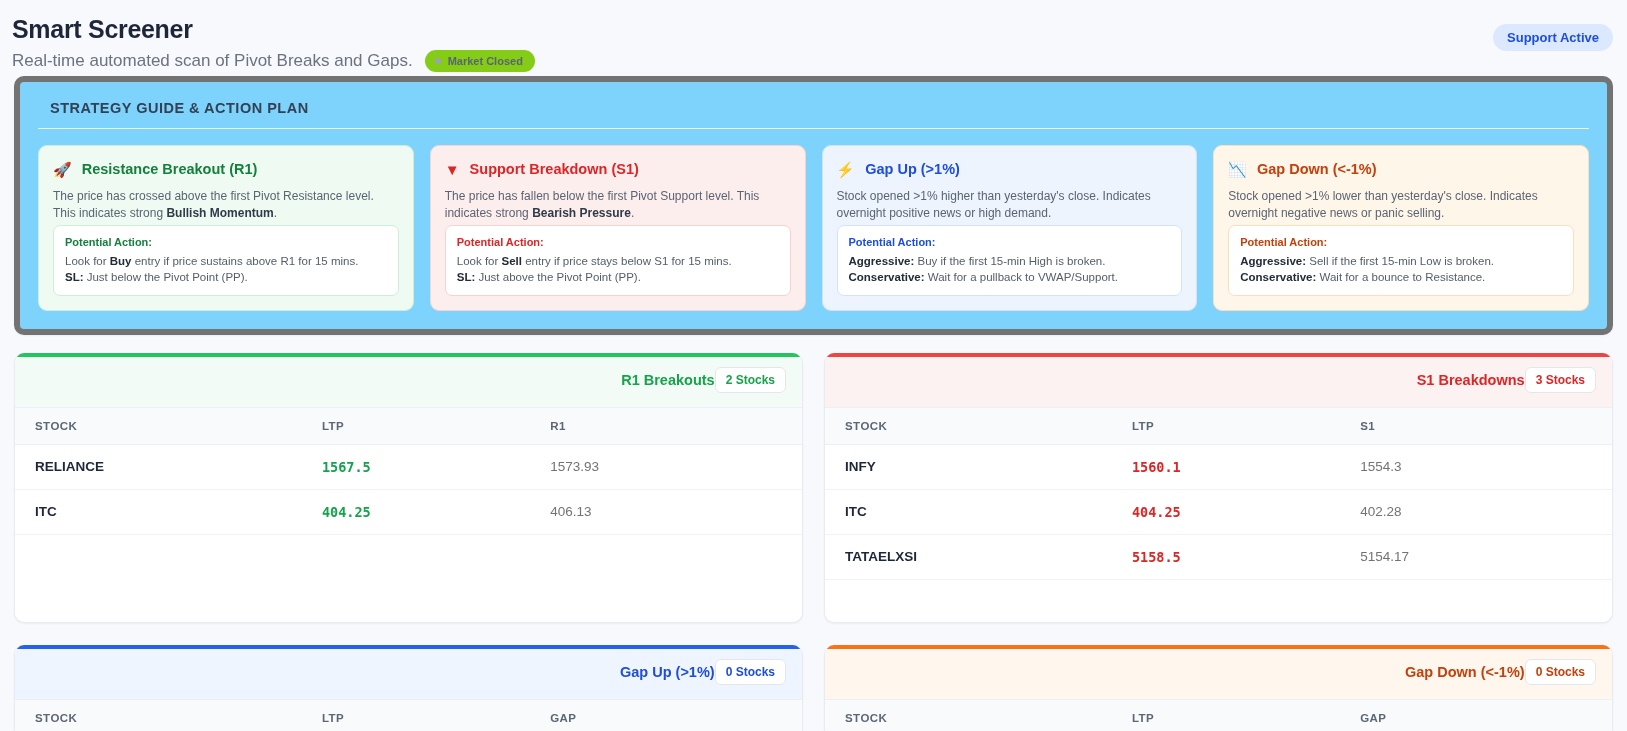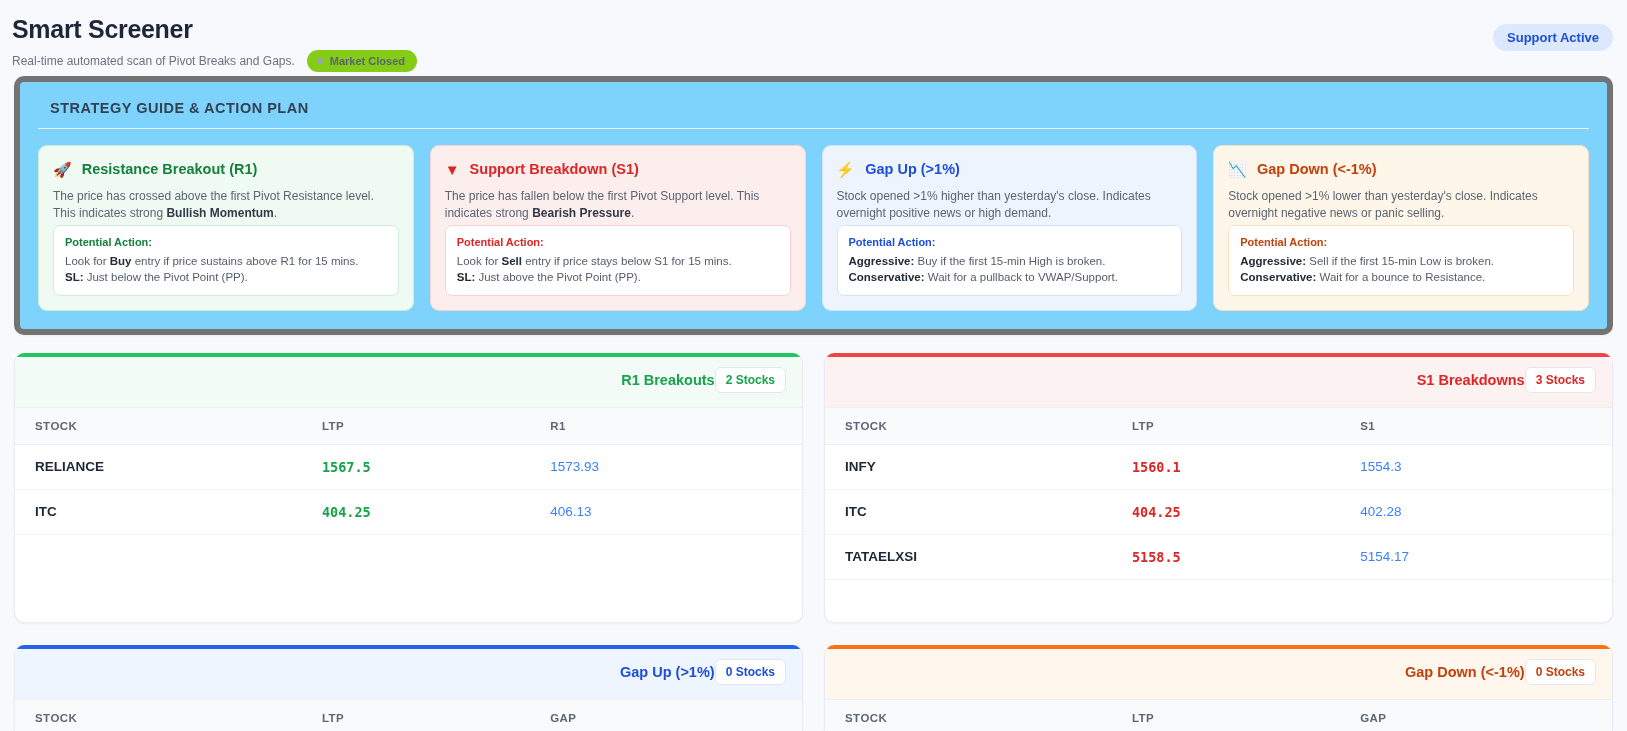--- a/index.html
+++ b/index.html
@@ -25,21 +25,21 @@
     color: #1e2639;
     line-height: 30px;
   }
   .subtitle-row {
     display: flex;
     align-items: center;
     gap: 12px;
     margin-top: 6px;
   }
   .page-subtitle {
-    font-size: 12px;
+    font-size: 17px;
     color: #6b7280;
     line-height: 18px;
   }
   .market-badge {
     display: inline-flex;
     align-items: center;
     gap: 7px;
     background: #84cc16;
     color: #5b6474;
     font-size: 11px;
@@ -212,21 +212,21 @@
   }
   .col-stock { width: 39%; padding-left: 20px !important; }
   .col-ltp   { width: 29%; }
   .col-lvl   { width: 32%; }
   .cell-stock { font-weight: bold; color: #1e2639; }
   .cell-ltp {
     font-family: "DejaVu Sans Mono", monospace;
     font-weight: bold;
     font-size: 13px;
   }
-  .cell-lvl { color: #3b82f6; }
+  .cell-lvl { color: #737373; }
   .table-filler { height: 42px; }
 </style>
 </head>
 <body>
 
 <div class="page-header">
   <div class="page-title">Smart Screener</div>
   <div class="subtitle-row">
     <span class="page-subtitle">Real-time automated scan of Pivot Breaks and Gaps.</span>
     <span class="market-badge">

